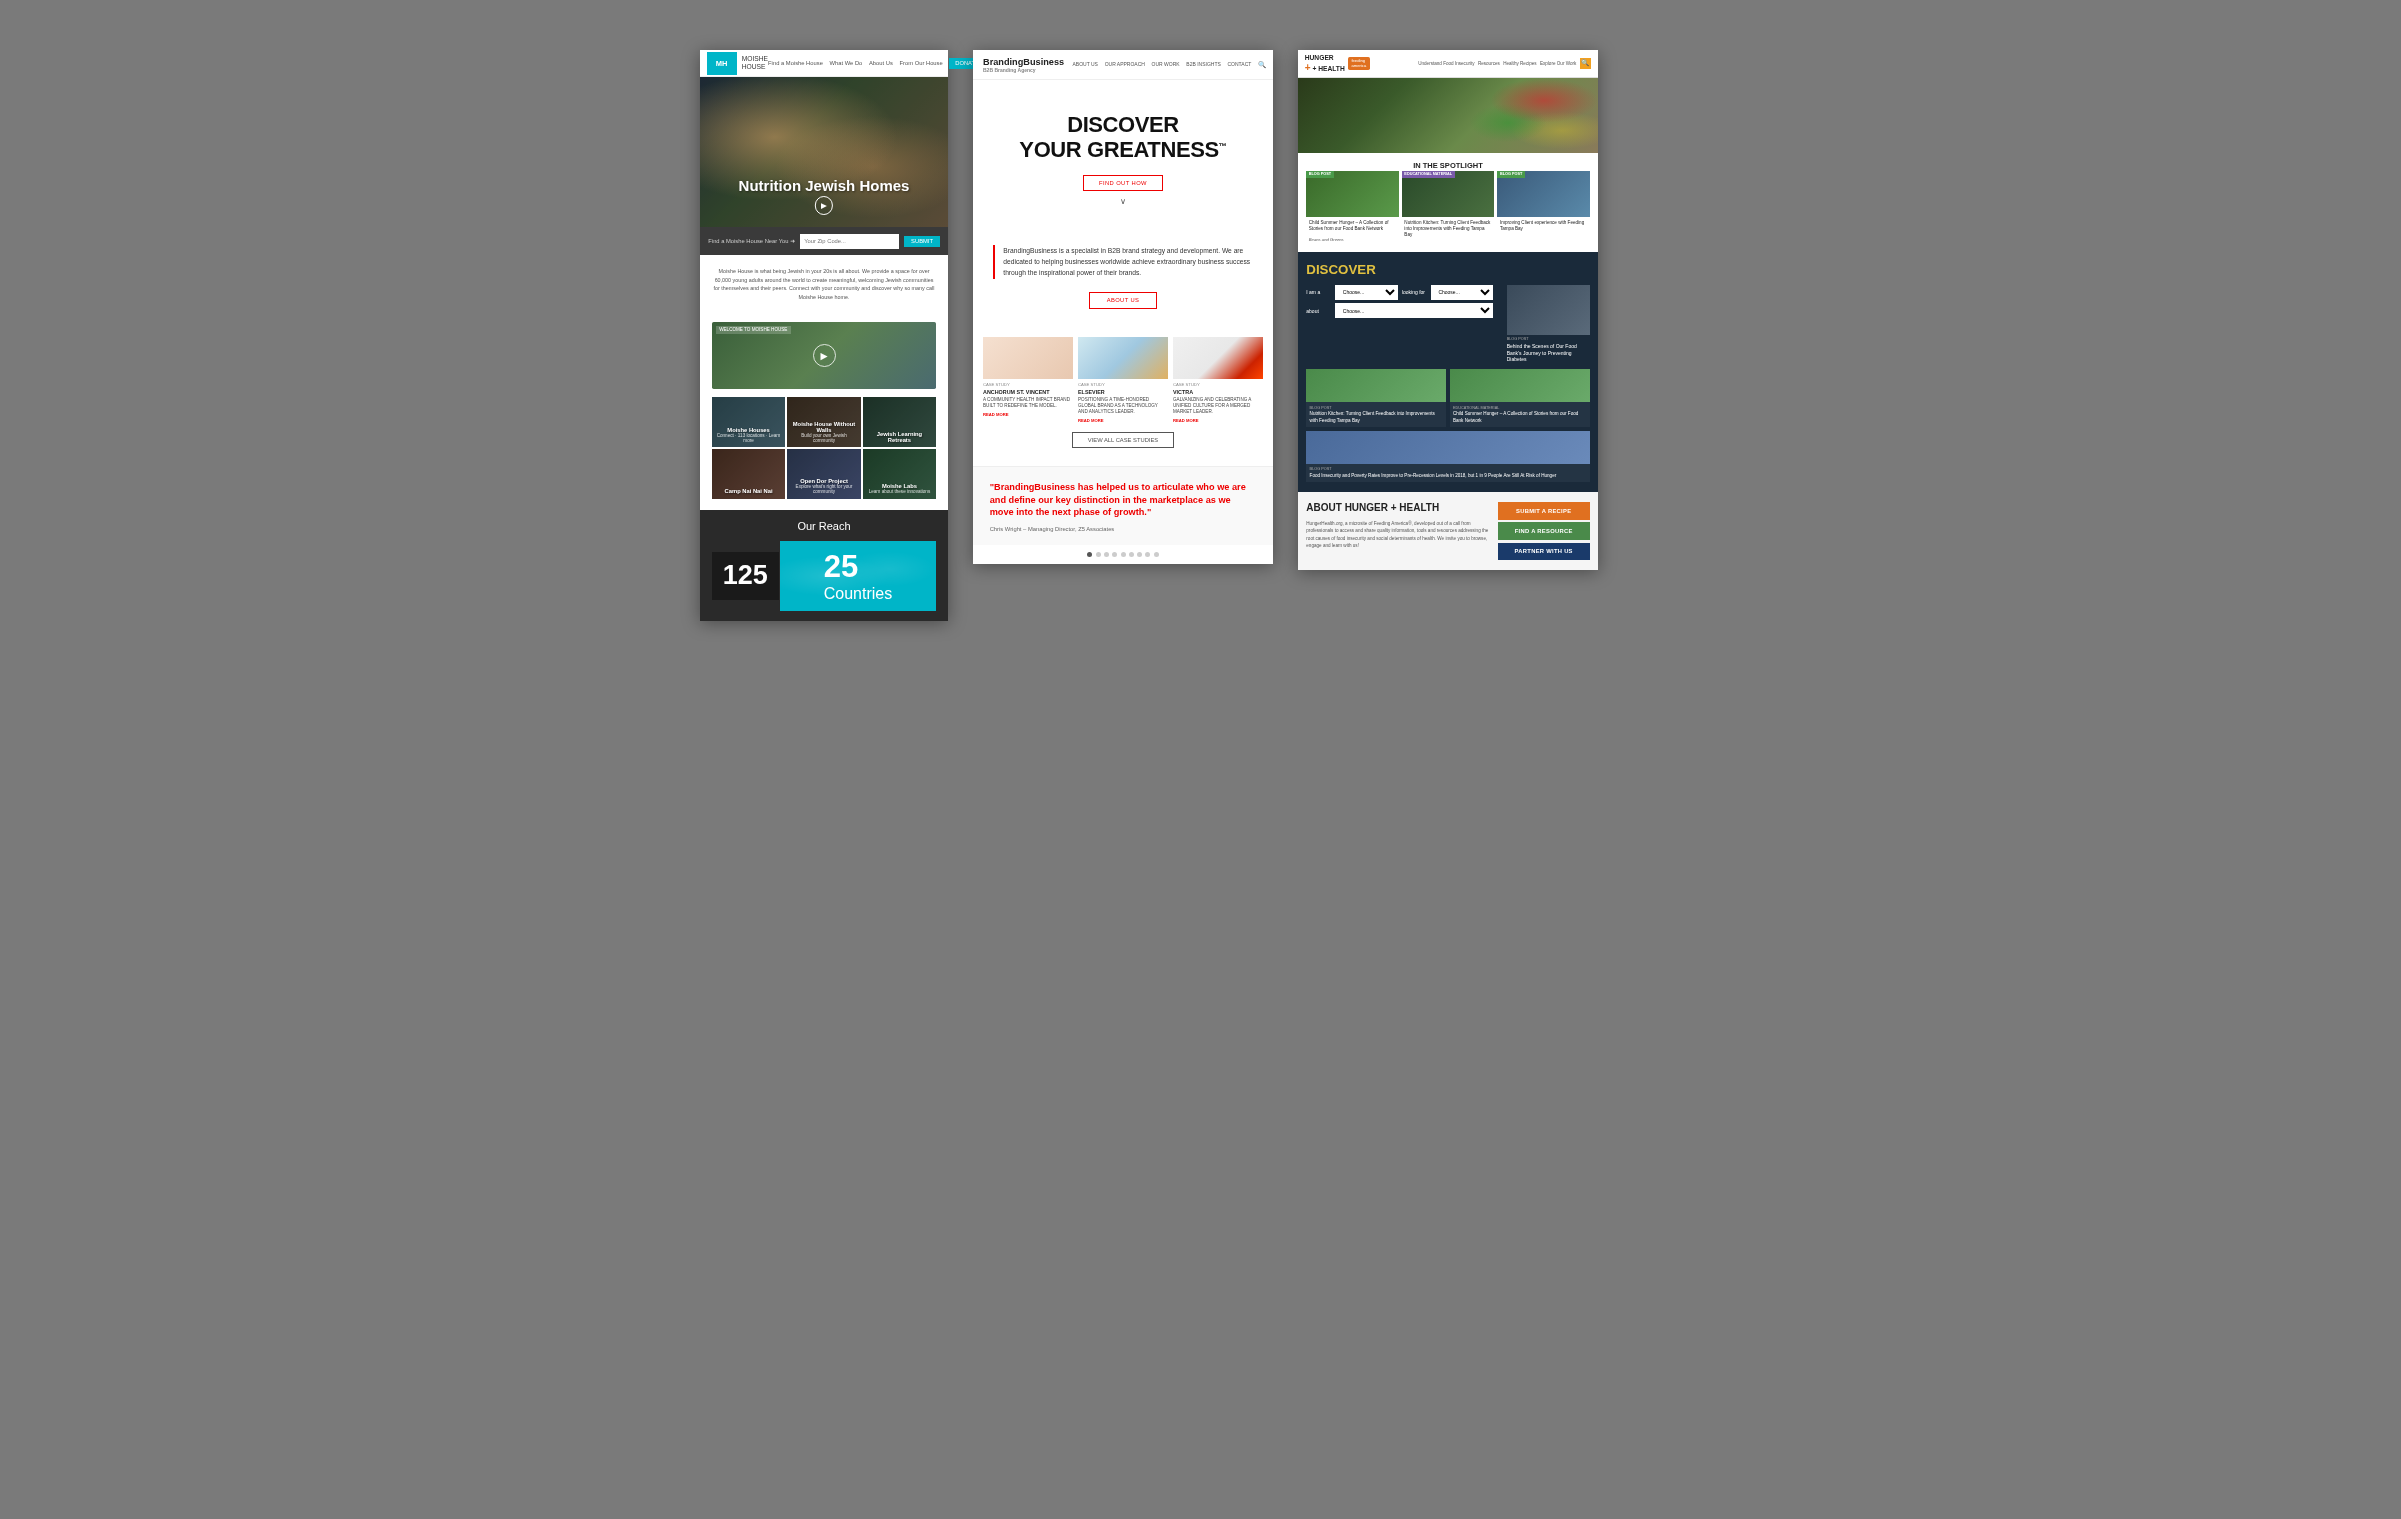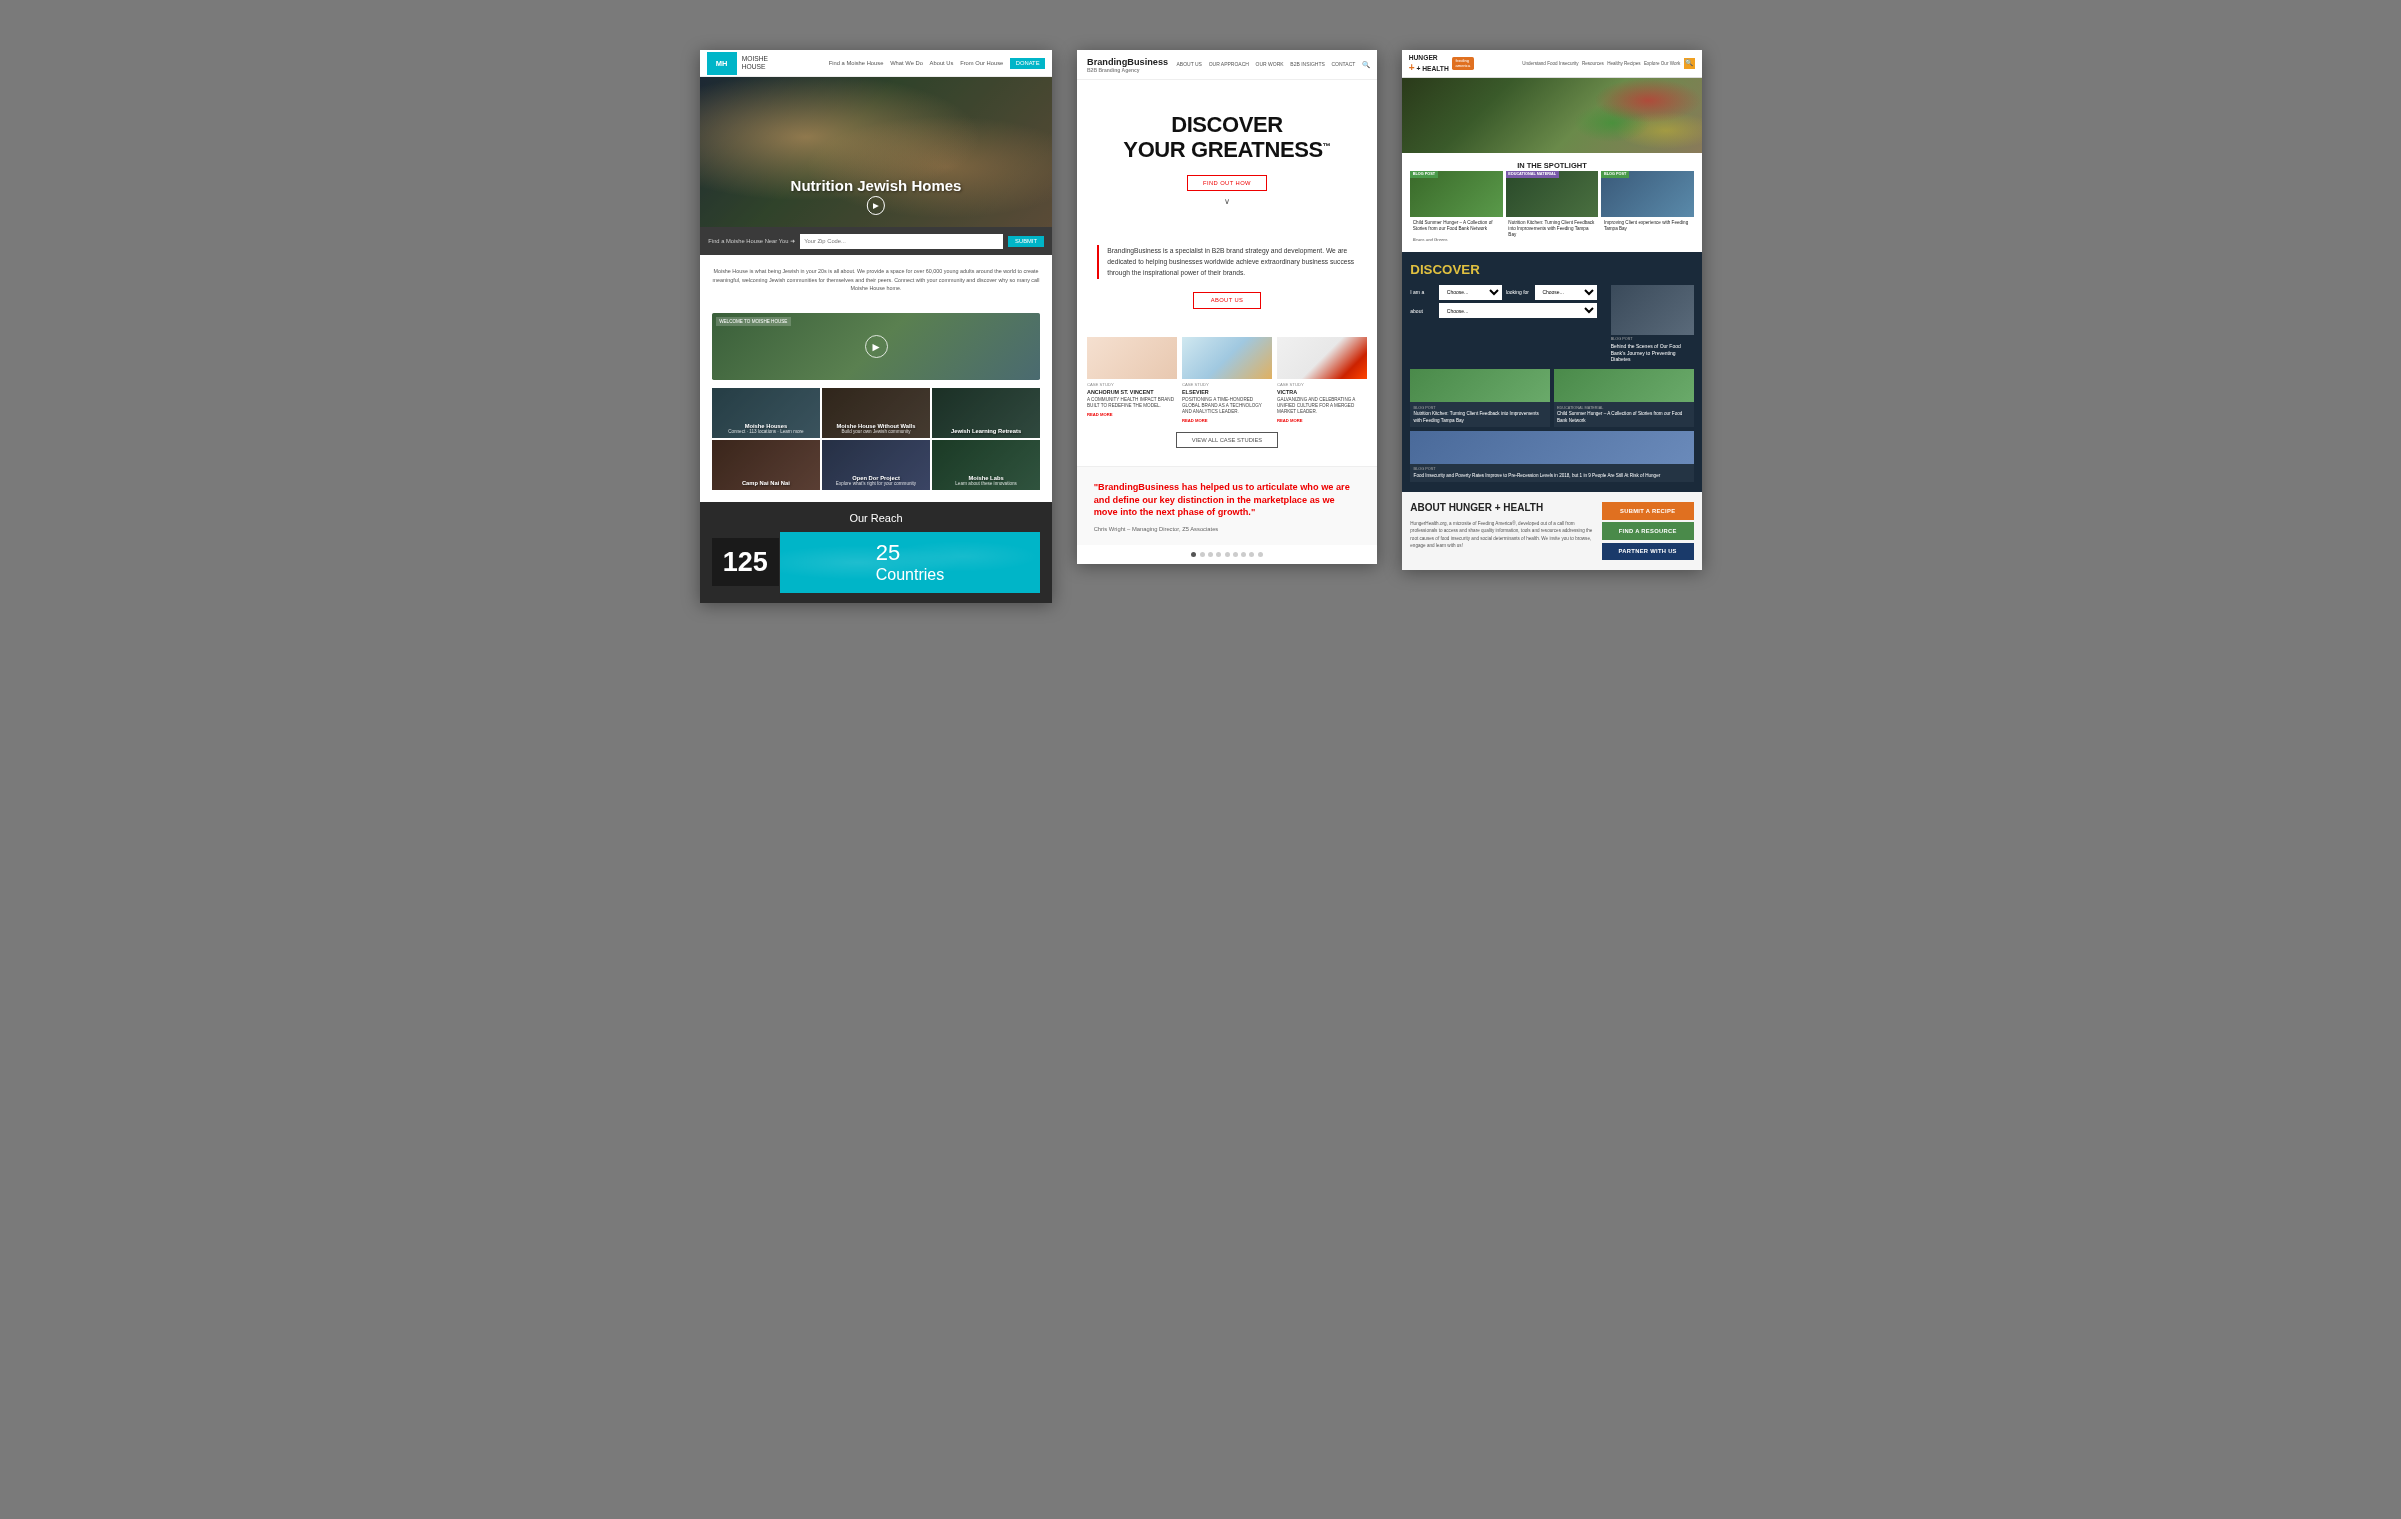--- a/index.html
+++ b/index.html
@@ -15,21 +15,21 @@
     .screenshots-container {
       display: flex;
       gap: 25px;
       align-items: flex-start;
       max-width: 1001px;
       width: 100%;
     }
 
     
     .screenshot-1 {
-      width: 352px;
+      width: 248px;
       background: #fff;
       box-shadow: 0 3.3px 16.7px rgba(0,0,0,0.4);
       flex-shrink: 0;
     }
     .mh-nav {
       background: #fff;
       display: flex;
       align-items: center;
       padding: 0 6.7px;
       height: 27px;
@@ -816,21 +816,21 @@
 
     <div class="mh-reach-section">
       <div class="mh-reach-title">Our Reach</div>
       <div class="mh-reach-bottom">
         <div class="mh-reach-number-box">
           <span class="mh-reach-big-num">125</span>
         </div>
         <div class="mh-reach-map-box">
           <div class="mh-map-bg"></div>
           <div class="mh-reach-countries">
-            <span style="font-size:22px;font-weight:normal;">25</span>
+            <span style="font-size:31px;font-weight:bold;">25</span>
             <span style="font-size:16px;">Countries</span>
           </div>
         </div>
       </div>
     </div>
   </div>
 
   <div class="screenshot-2">
 
     <div class="bb-nav">

